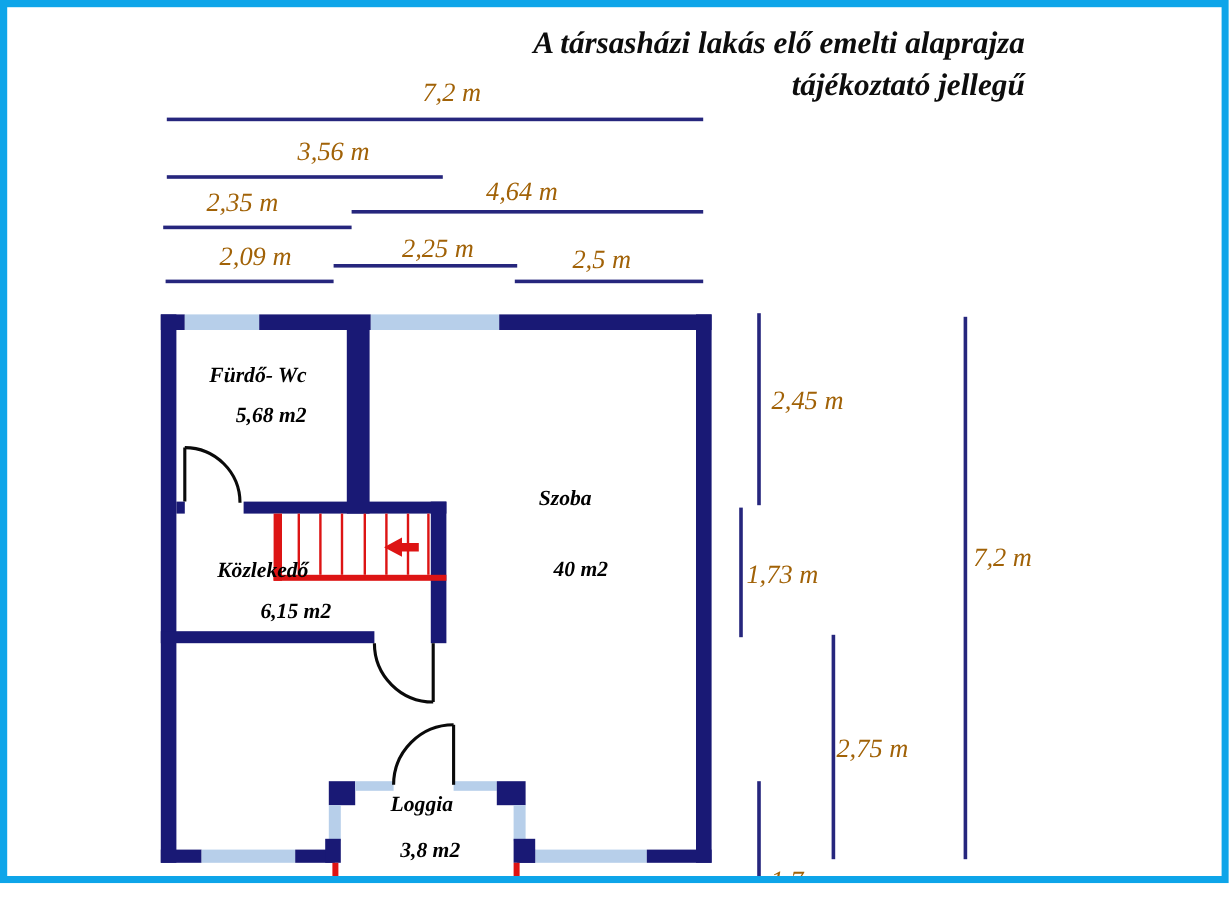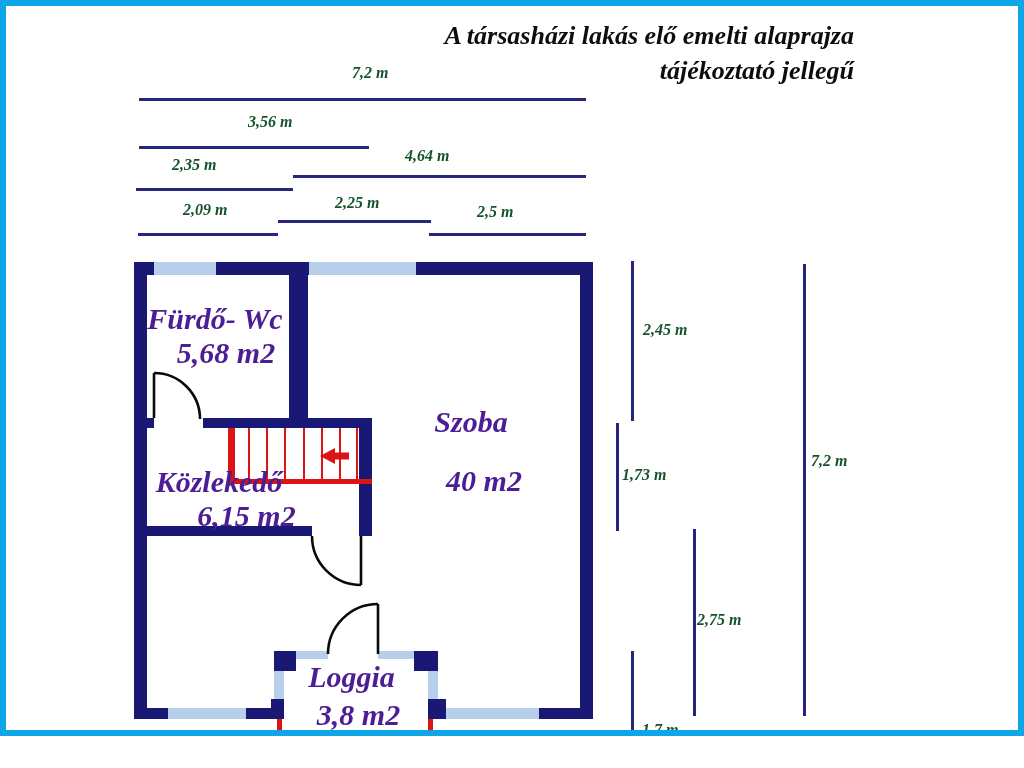--- a/index.html
+++ b/index.html
@@ -6,26 +6,26 @@
   #canvas{
     position:relative;width:1024px;height:736px;background:#ffffff;
     border:6px solid #0ea5e9;box-sizing:border-box;overflow:hidden;
     font-family:"Liberation Serif","DejaVu Serif",serif;
   }
   .wall{position:absolute;background:#191975;}
   .win{position:absolute;background:#b7cfea;}
   .redbar{position:absolute;background:#dd1414;}
   .dline{position:absolute;background:#26267d;}
   .dlabel{
-    position:absolute;font-weight:bold;font-style:italic;font-size:16px;
-    color:#14532d;white-space:nowrap;
+    position:absolute;font-weight:normal;font-style:italic;font-size:22px;
+    color:#a16207;white-space:nowrap;
   }
   .rlabel{
-    position:absolute;font-weight:bold;font-style:italic;font-size:30px;
-    color:#4c1d95;white-space:nowrap;text-align:center;
+    position:absolute;font-weight:bold;font-style:italic;font-size:18px;
+    color:#000000;white-space:nowrap;text-align:center;
   }
   #title{
     position:absolute;left:420px;top:12px;width:428px;text-align:right;
     font-weight:bold;font-style:italic;font-size:26px;line-height:35px;color:#0d0d0d;
   }
   #title .tline{display:block;}
   svg{position:absolute;left:0;top:0;}
 </style>
 </head>
 <body>

